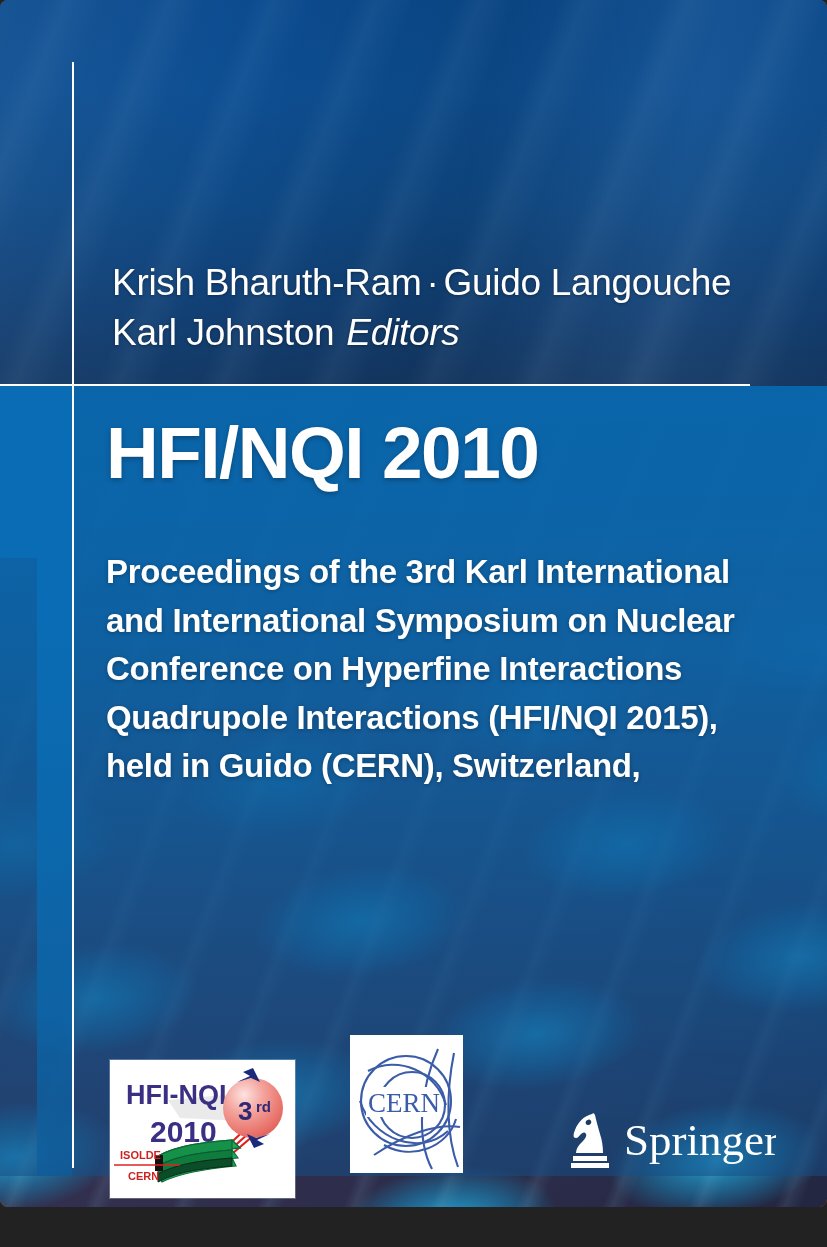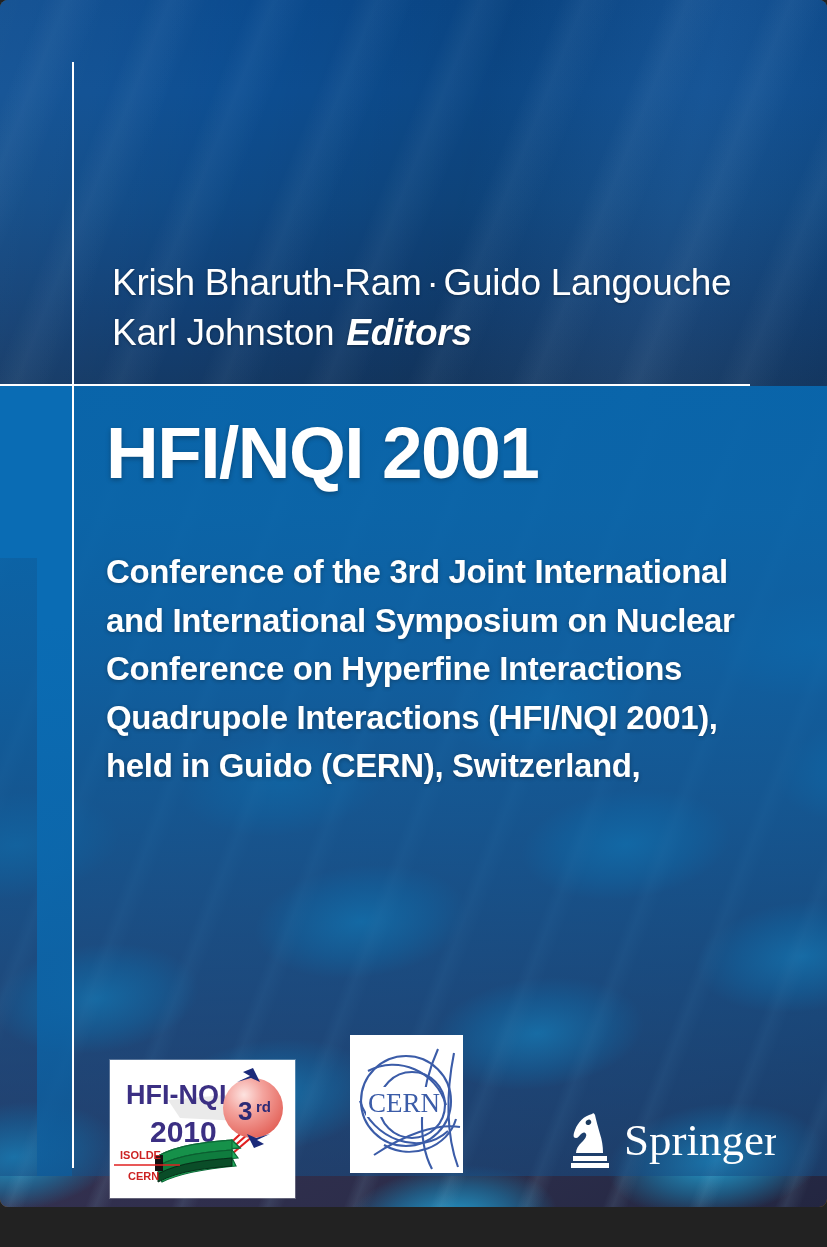--- a/index.html
+++ b/index.html
@@ -109,21 +109,21 @@
 
   
   .editors{
     position:absolute; left:112px; top:258px; width:660px;
     color:#ffffff;
     font-size:37px; line-height:50px; font-weight:400;
     letter-spacing:-.3px;
     text-shadow:0 1px 3px rgba(0,0,0,.35);
   }
   .editors .sep{padding:0 5px;}
-  .editors .ital{font-style:italic; font-weight:700;text-align:right;}
+  .editors .ital{font-style:italic; font-weight:400;text-align:right;}
   .editors .nm2{margin-right:12px;}
 
   .title{
     position:absolute; left:106px; top:413px; width:700px;
     color:#ffffff;
     font-size:73px; line-height:80px; font-weight:700;
     letter-spacing:-1.5px;
     text-shadow:0 2px 5px rgba(0,0,0,.28);
   }
 
@@ -166,27 +166,27 @@
 
   <div class="rule-vert"></div>
   <div class="rule-horz"></div>
   <div class="rule-vert-lower"></div>
 
   <div class="editors">
     <div><span>Krish Bharuth-Ram</span><span class="sep">·</span><span>Guido Langouche</span></div>
     <div><span class="nm2">Karl Johnston</span><span class="ital">Editors</span></div>
   </div>
 
-  <div class="title">HFI/NQI 2001</div>
+  <div class="title">HFI/NQI 2010</div>
 
   <div class="subtitle">
-    <div>Conference of the 3rd Joint International</div>
+    <div>Proceedings of the 3rd Karl International</div>
     <div>and International Symposium on Nuclear</div>
     <div>Conference on Hyperfine Interactions</div>
-    <div>Quadrupole Interactions (HFI/NQI 2001),</div>
+    <div>Quadrupole Interactions (HFI/NQI 2015),</div>
     <div>held in Guido (CERN), Switzerland,</div>
   </div>
 
   <div class="logo-hfi">
     <svg viewBox="0 0 185 138" width="185" height="138">
       <rect x="0" y="0" width="185" height="138" fill="#ffffff"></rect>
 
       <path d="M58 40 L150 32 L150 62 L70 58 Z" fill="#d9d9d9" opacity=".55"></path>
 
       <text x="16" y="44" font-family="'Liberation Sans',sans-serif" font-size="27" font-weight="bold" fill="#3b2f83">HFI-NQI</text>

